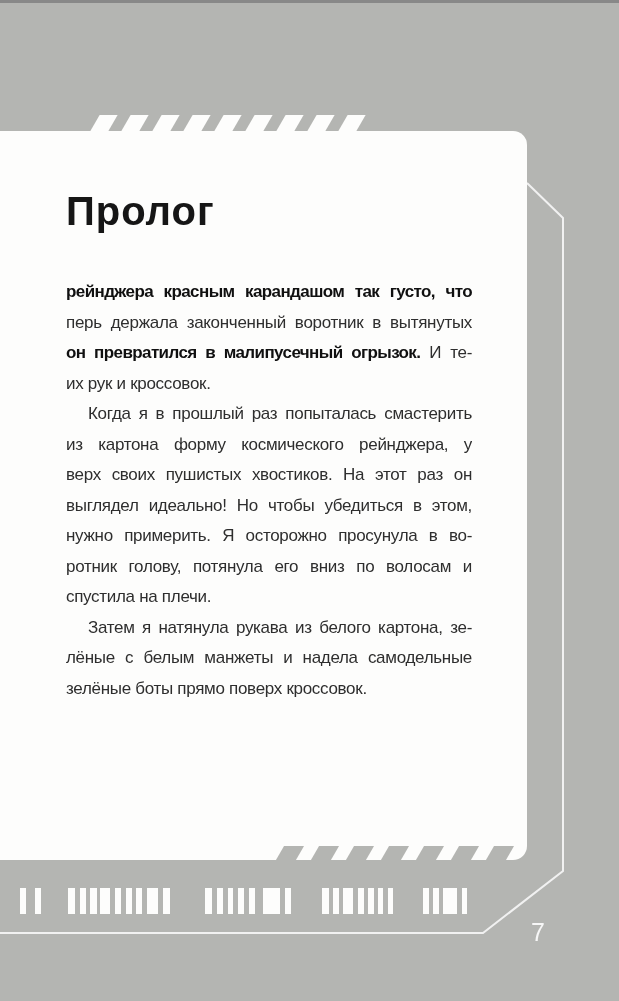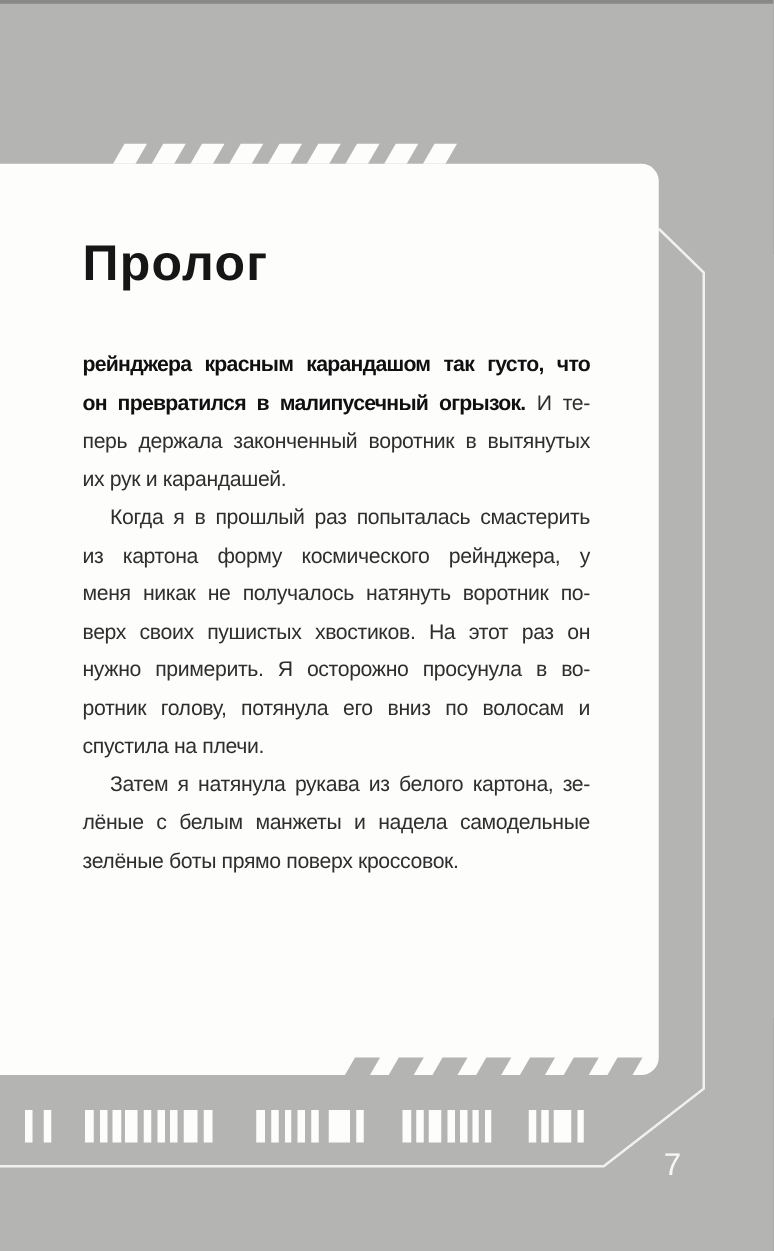--- a/index.html
+++ b/index.html
@@ -81,29 +81,29 @@
       <div class="stripe-b"></div>
       <div class="stripe-b"></div>
       <div class="stripe-b"></div>
     </div>
 
   <div class="page-title">Пролог</div>
 
   <div class="body-text" id="body-text">
       <div>
         <div class="line"><span class="seg-bold">рейнджера красным карандашом так густо, что</span></div>
+        <div class="line"><span>перь держала законченный воротник в вытянутых</span></div>
         <div class="line"><span class="seg-bold">он превратился в малипусечный огрызок.</span><span> И те-</span></div>
-        <div class="line"><span>перь держала законченный воротник в вытянутых</span></div>
-        <div class="line para-last"><span>их рук и карандашей.</span></div>
+        <div class="line para-last"><span>их рук и кроссовок.</span></div>
       </div>
       <div>
         <div class="line para-first"><span>Когда я в прошлый раз попыталась смастерить</span></div>
         <div class="line"><span>из картона форму космического рейнджера, у</span></div>
-        <div class="line"><span>меня никак не получалось натянуть воротник по-</span></div>
         <div class="line"><span>верх своих пушистых хвостиков. На этот раз он</span></div>
+        <div class="line"><span>выглядел идеально! Но чтобы убедиться в этом,</span></div>
         <div class="line"><span>нужно примерить. Я осторожно просунула в во-</span></div>
         <div class="line"><span>ротник голову, потянула его вниз по волосам и</span></div>
         <div class="line para-last"><span>спустила на плечи.</span></div>
       </div>
       <div>
         <div class="line para-first"><span>Затем я натянула рукава из белого картона, зе-</span></div>
         <div class="line"><span>лёные с белым манжеты и надела самодельные</span></div>
         <div class="line para-last"><span>зелёные боты прямо поверх кроссовок.</span></div>
       </div>
     </div>

